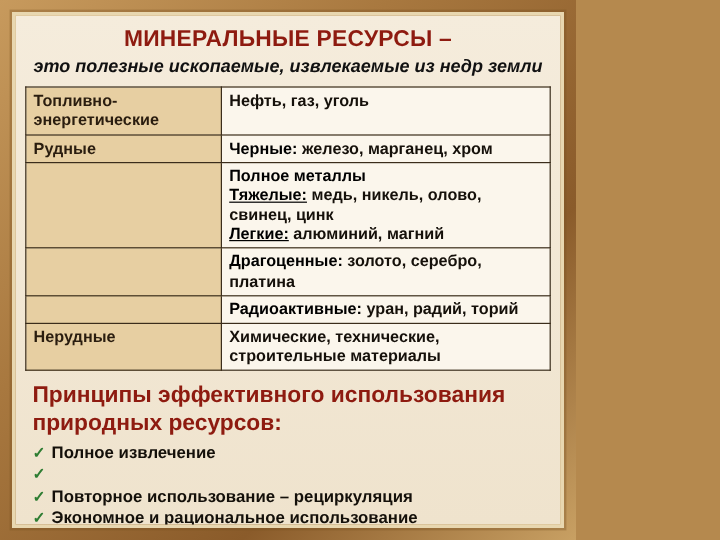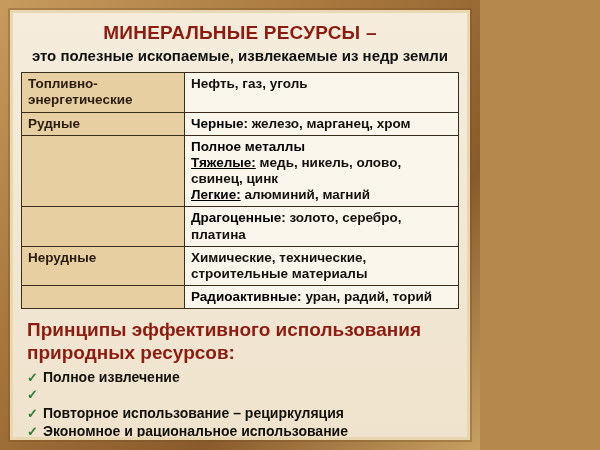--- a/index.html
+++ b/index.html
@@ -43,20 +43,21 @@
     font-size: 19px;
     letter-spacing: 0.2px;
     line-height: 1.1;
   }
   .title-sub {
     color: #111111;
     font-weight: bold;
     font-size: 15px;
     line-height: 1.15;
     margin-top: 3px;
+    font-style: italic;
   }
   table.res {
     width: 100%;
     border-collapse: collapse;
     table-layout: fixed;
     margin-top: 2px;
   }
   table.res td {
     border: 1px solid #3b2d1b;
     vertical-align: top;
@@ -143,28 +144,28 @@
             <span class="sub-line"><span class="lbl-red underline">Легкие:</span><span> алюминий, магний</span></span>
           </td>
         </tr>
         <tr>
           <td class="cat"></td>
           <td class="val">
             <span class="lbl-red">Драгоценные:</span><span> золото, серебро, платина</span>
           </td>
         </tr>
         <tr>
-          <td class="cat">Нерудные</td>
-          <td class="val">Химические, технические, строительные материалы</td>
-        </tr>
-        <tr>
           <td class="cat"></td>
           <td class="val">
             <span class="lbl-red">Радиоактивные:</span><span> уран, радий, торий</span>
           </td>
+        </tr>
+        <tr>
+          <td class="cat">Нерудные</td>
+          <td class="val">Химические, технические, строительные материалы</td>
         </tr>
       </tbody>
     </table>
 
     <div class="principles">
       <div class="principles-title">Принципы эффективного использования природных ресурсов:</div>
       <div class="principle">
         <span class="check">✓</span>
         <span>Полное извлечение</span>
       </div>

